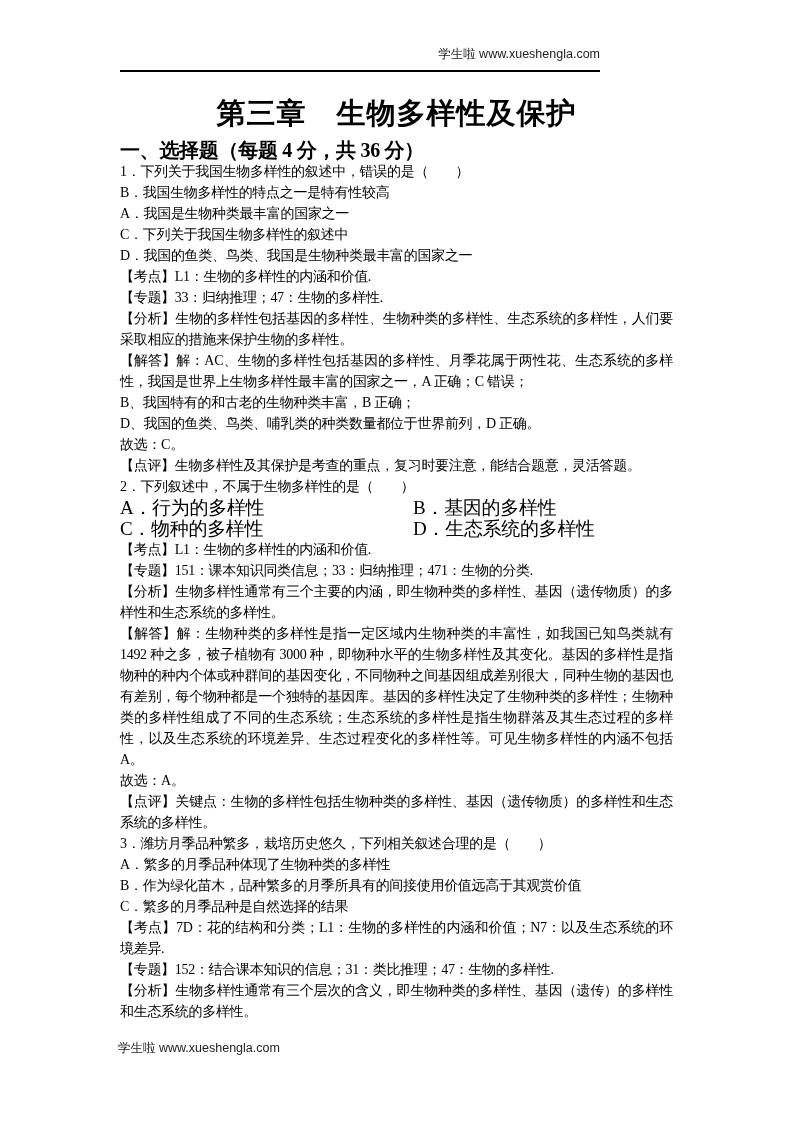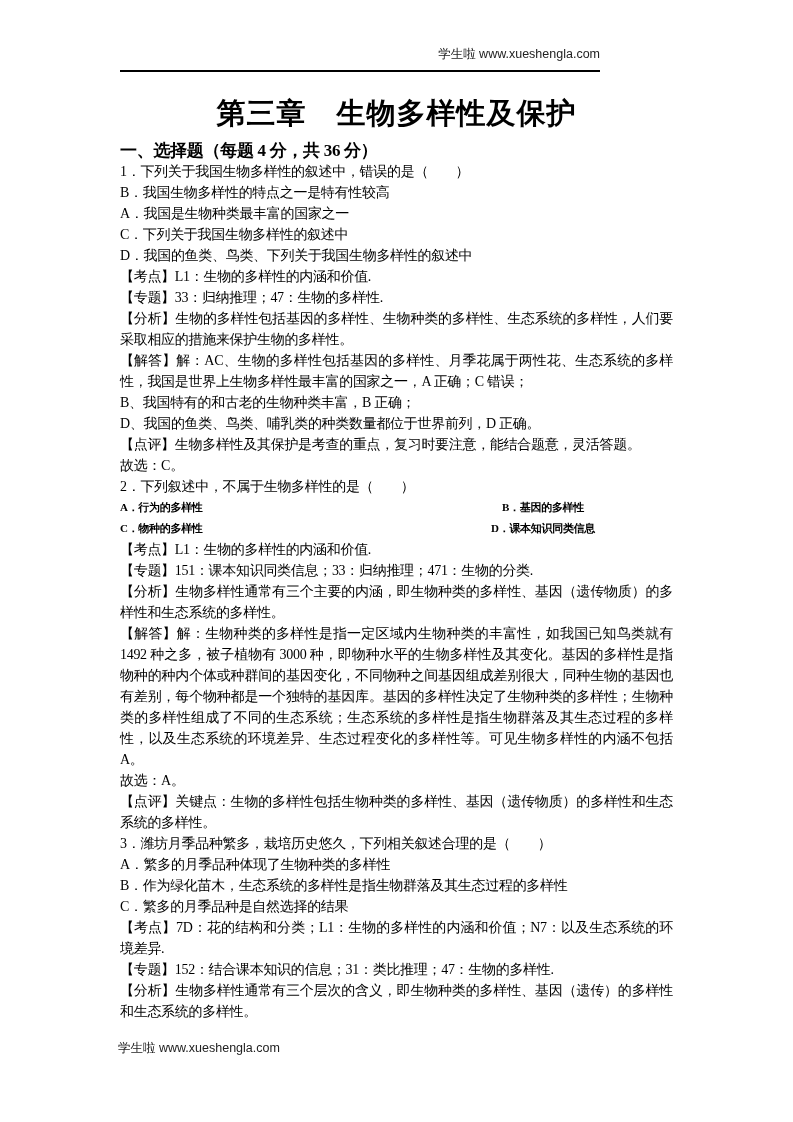--- a/index.html
+++ b/index.html
@@ -38,41 +38,40 @@
   .doc-title {
     margin: 94px 0 0 0;
     font-size: 29px;
     font-weight: bold;
     line-height: 38px;
     text-align: center;
     letter-spacing: 1px;
   }
   .section-heading {
     margin-top: 8px;
-    font-size: 17px;
+    font-size: 20px;
     font-weight: bold;
     line-height: 21px;
     letter-spacing: -0.3px;
   }
   .content p {
     margin: 0;
     font-size: 14px;
     line-height: 21px;
     text-align: justify;
     letter-spacing: -0.3px;
   }
   .opt-row {
     display: flex;
-    font-size: 11px;
+    font-size: 19px;
     line-height: 21px;
     letter-spacing: -0.3px;
-    font-weight: bold;
   }
   .opt-left { width: 53%; }
-  .opt-right { flex: 1; text-align: center; }
+  .opt-right { flex: 1; }
   .footer-site {
     position: absolute;
     left: 118px;
     top: 1040px;
     font-size: 12.5px;
     color: #222222;
     font-family: "Liberation Sans", sans-serif;
     white-space: nowrap;
   }
 </style>
@@ -84,47 +83,47 @@
   <div class="header-rule"></div>
 
   <div class="content">
     <h1 class="doc-title">第三章　生物多样性及保护</h1>
     <div class="section-heading">一、选择题（每题 4 分，共 36 分）</div>
     <div id="questions">
         <p>1．下列关于我国生物多样性的叙述中，错误的是（　　）</p>
         <p>B．我国生物多样性的特点之一是特有性较高</p>
         <p>A．我国是生物种类最丰富的国家之一</p>
         <p>C．下列关于我国生物多样性的叙述中</p>
-        <p>D．我国的鱼类、鸟类、下列关于我国生物多样性的叙述中</p>
+        <p>D．我国的鱼类、鸟类、我国是生物种类最丰富的国家之一</p>
         <p>【考点】L1：生物的多样性的内涵和价值.</p>
         <p>【专题】33：归纳推理；47：生物的多样性.</p>
         <p>【分析】生物的多样性包括基因的多样性、生物种类的多样性、生态系统的多样性，人们要采取相应的措施来保护生物的多样性。</p>
         <p>【解答】解：AC、生物的多样性包括基因的多样性、月季花属于两性花、生态系统的多样性，我国是世界上生物多样性最丰富的国家之一，A 正确；C 错误；</p>
         <p>B、我国特有的和古老的生物种类丰富，B 正确；</p>
         <p>D、我国的鱼类、鸟类、哺乳类的种类数量都位于世界前列，D 正确。</p>
+        <p>故选：C。</p>
         <p>【点评】生物多样性及其保护是考查的重点，复习时要注意，能结合题意，灵活答题。</p>
-        <p>故选：C。</p>
         <p>2．下列叙述中，不属于生物多样性的是（　　）</p>
         <div class="opt-row">
           <span class="opt-left">A．行为的多样性</span>
           <span class="opt-right">B．基因的多样性</span>
         </div>
         <div class="opt-row">
           <span class="opt-left">C．物种的多样性</span>
-          <span class="opt-right">D．课本知识同类信息</span>
+          <span class="opt-right">D．生态系统的多样性</span>
         </div>
         <p>【考点】L1：生物的多样性的内涵和价值.</p>
         <p>【专题】151：课本知识同类信息；33：归纳推理；471：生物的分类.</p>
         <p>【分析】生物多样性通常有三个主要的内涵，即生物种类的多样性、基因（遗传物质）的多样性和生态系统的多样性。</p>
         <p>【解答】解：生物种类的多样性是指一定区域内生物种类的丰富性，如我国已知鸟类就有 1492 种之多，被子植物有 3000 种，即物种水平的生物多样性及其变化。基因的多样性是指物种的种内个体或种群间的基因变化，不同物种之间基因组成差别很大，同种生物的基因也有差别，每个物种都是一个独特的基因库。基因的多样性决定了生物种类的多样性；生物种类的多样性组成了不同的生态系统；生态系统的多样性是指生物群落及其生态过程的多样性，以及生态系统的环境差异、生态过程变化的多样性等。可见生物多样性的内涵不包括 A。</p>
         <p>故选：A。</p>
         <p>【点评】关键点：生物的多样性包括生物种类的多样性、基因（遗传物质）的多样性和生态系统的多样性。</p>
         <p>3．潍坊月季品种繁多，栽培历史悠久，下列相关叙述合理的是（　　）</p>
         <p>A．繁多的月季品种体现了生物种类的多样性</p>
-        <p>B．作为绿化苗木，生态系统的多样性是指生物群落及其生态过程的多样性</p>
+        <p>B．作为绿化苗木，品种繁多的月季所具有的间接使用价值远高于其观赏价值</p>
         <p>C．繁多的月季品种是自然选择的结果</p>
         <p>【考点】7D：花的结构和分类；L1：生物的多样性的内涵和价值；N7：以及生态系统的环境差异.</p>
         <p>【专题】152：结合课本知识的信息；31：类比推理；47：生物的多样性.</p>
         <p>【分析】生物多样性通常有三个层次的含义，即生物种类的多样性、基因（遗传）的多样性和生态系统的多样性。</p>
       </div>
   </div>
 
   <span class="footer-site">学生啦 www.xueshengla.com</span>
 </div>
 

